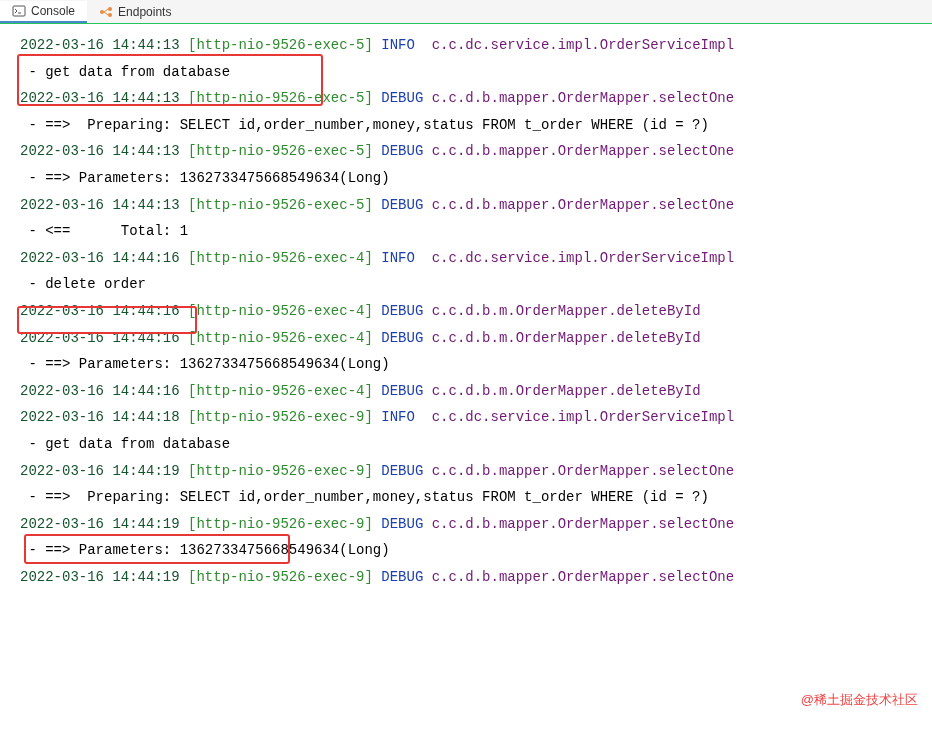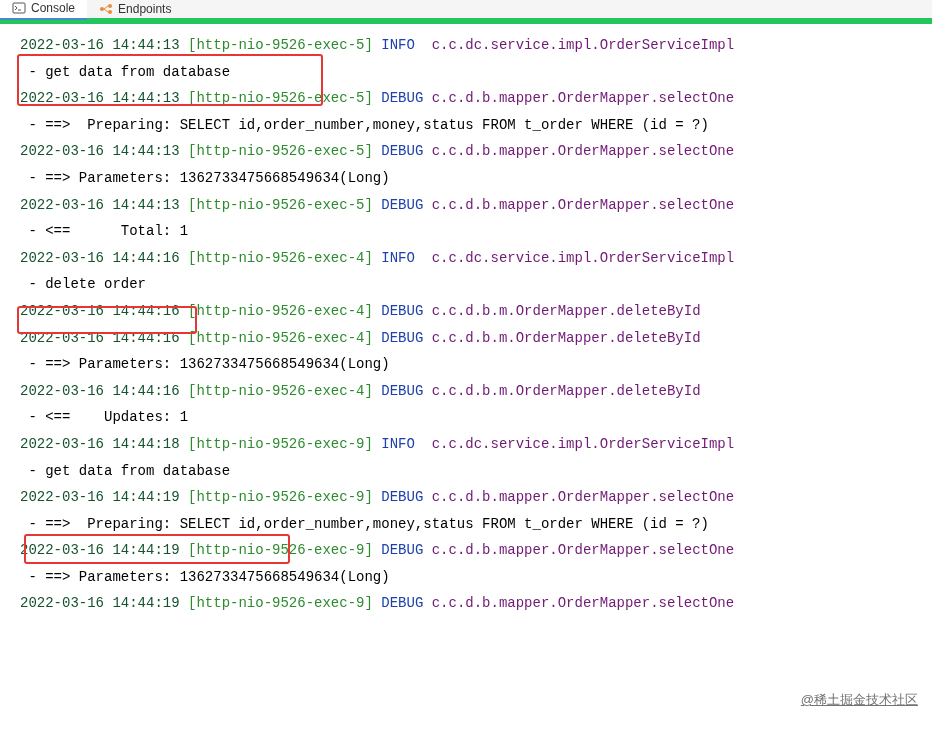--- a/index.html
+++ b/index.html
@@ -7,21 +7,21 @@
       font-family: "Consolas", "Courier New", monospace;
       font-size: 14px;
       background: #fff;
       width: 932px;
       height: 743px;
       overflow: hidden;
       position: relative;
     }
     .tabs {
       display: flex;
-      border-bottom: 6px solid #22c55e;
+      border-bottom: 1px solid #22c55e;
       background: #f5f5f5;
       height: 24px;
       align-items: center;
       font-family: "Segoe UI", Arial, sans-serif;
       font-size: 12px;
     }
     .tab {
       padding: 3px 12px;
       display: flex;
       align-items: center;
@@ -60,24 +60,23 @@
       position: absolute;
       border: 2px solid #e63636;
       border-radius: 3px;
       pointer-events: none;
       z-index: 5;
     }
     .watermark {
       position: absolute;
       right: 14px;
       bottom: 34px;
-      color: #737373;
+      color: #ef4444;
       font-family: "Microsoft YaHei", Arial, sans-serif;
       font-size: 13px;
-      text-decoration: underline;
     }
   </style>
 </head>
 <body>
 
 <div class="tabs">
   <div class="tab active">
     <span class="tab-icon">
       <svg width="14" height="14" viewBox="0 0 14 14">
           <rect x="1" y="2" width="12" height="10" rx="1" fill="none" stroke="#555" stroke-width="1"></rect>
@@ -112,21 +111,20 @@
     <div class="log-line"><span class="timestamp">2022-03-16 14:44:13</span><span class="thread"> [http-nio-9526-exec-5] </span><span class="level-debug">DEBUG</span><span class="logger"> c.c.d.b.mapper.OrderMapper.selectOne</span></div>
     <div class="log-line"><span class="plain"> - ==&gt; Parameters: 1362733475668549634(Long)</span></div>
     <div class="log-line"><span class="timestamp">2022-03-16 14:44:13</span><span class="thread"> [http-nio-9526-exec-5] </span><span class="level-debug">DEBUG</span><span class="logger"> c.c.d.b.mapper.OrderMapper.selectOne</span></div>
     <div class="log-line"><span class="plain"> - &lt;==      Total: 1</span></div>
     <div class="log-line"><span class="timestamp">2022-03-16 14:44:16</span><span class="thread"> [http-nio-9526-exec-4] </span><span class="level-info">INFO </span><span class="logger"> c.c.dc.service.impl.OrderServiceImpl</span></div>
     <div class="log-line"><span class="plain"> - delete order</span></div>
     <div class="log-line"><span class="timestamp">2022-03-16 14:44:16</span><span class="thread"> [http-nio-9526-exec-4] </span><span class="level-debug">DEBUG</span><span class="logger"> c.c.d.b.m.OrderMapper.deleteById</span></div>
     <div class="log-line"><span class="timestamp">2022-03-16 14:44:16</span><span class="thread"> [http-nio-9526-exec-4] </span><span class="level-debug">DEBUG</span><span class="logger"> c.c.d.b.m.OrderMapper.deleteById</span></div>
     <div class="log-line"><span class="plain"> - ==&gt; Parameters: 1362733475668549634(Long)</span></div>
     <div class="log-line"><span class="timestamp">2022-03-16 14:44:16</span><span class="thread"> [http-nio-9526-exec-4] </span><span class="level-debug">DEBUG</span><span class="logger"> c.c.d.b.m.OrderMapper.deleteById</span></div>
-    <div class="log-line"><span class="plain"> - &lt;==    Updates: 1</span></div>
     <div class="log-line"><span class="timestamp">2022-03-16 14:44:18</span><span class="thread"> [http-nio-9526-exec-9] </span><span class="level-info">INFO </span><span class="logger"> c.c.dc.service.impl.OrderServiceImpl</span></div>
     <div class="log-line"><span class="plain"> - get data from database</span></div>
     <div class="log-line"><span class="timestamp">2022-03-16 14:44:19</span><span class="thread"> [http-nio-9526-exec-9] </span><span class="level-debug">DEBUG</span><span class="logger"> c.c.d.b.mapper.OrderMapper.selectOne</span></div>
     <div class="log-line"><span class="plain"> - ==&gt;  Preparing: SELECT id,order_number,money,status FROM t_order WHERE (id = ?)</span></div>
     <div class="log-line"><span class="timestamp">2022-03-16 14:44:19</span><span class="thread"> [http-nio-9526-exec-9] </span><span class="level-debug">DEBUG</span><span class="logger"> c.c.d.b.mapper.OrderMapper.selectOne</span></div>
     <div class="log-line"><span class="plain"> - ==&gt; Parameters: 1362733475668549634(Long)</span></div>
     <div class="log-line"><span class="timestamp">2022-03-16 14:44:19</span><span class="thread"> [http-nio-9526-exec-9] </span><span class="level-debug">DEBUG</span><span class="logger"> c.c.d.b.mapper.OrderMapper.selectOne</span></div>
   </div>
 
 <div class="watermark">@稀土掘金技术社区</div>

